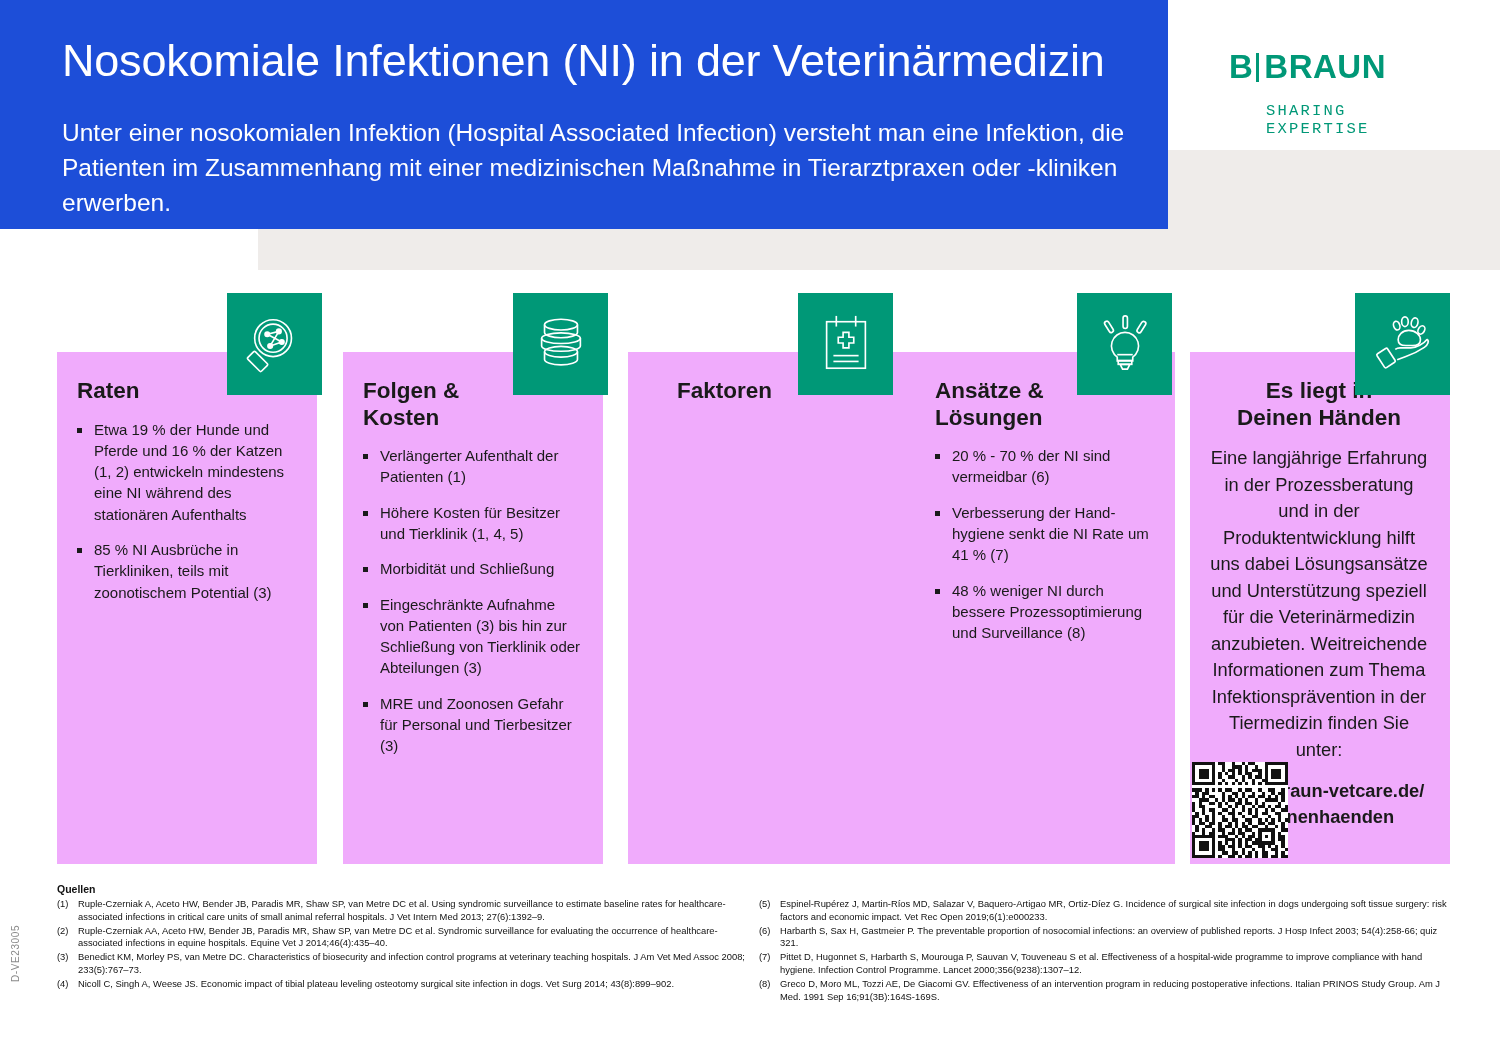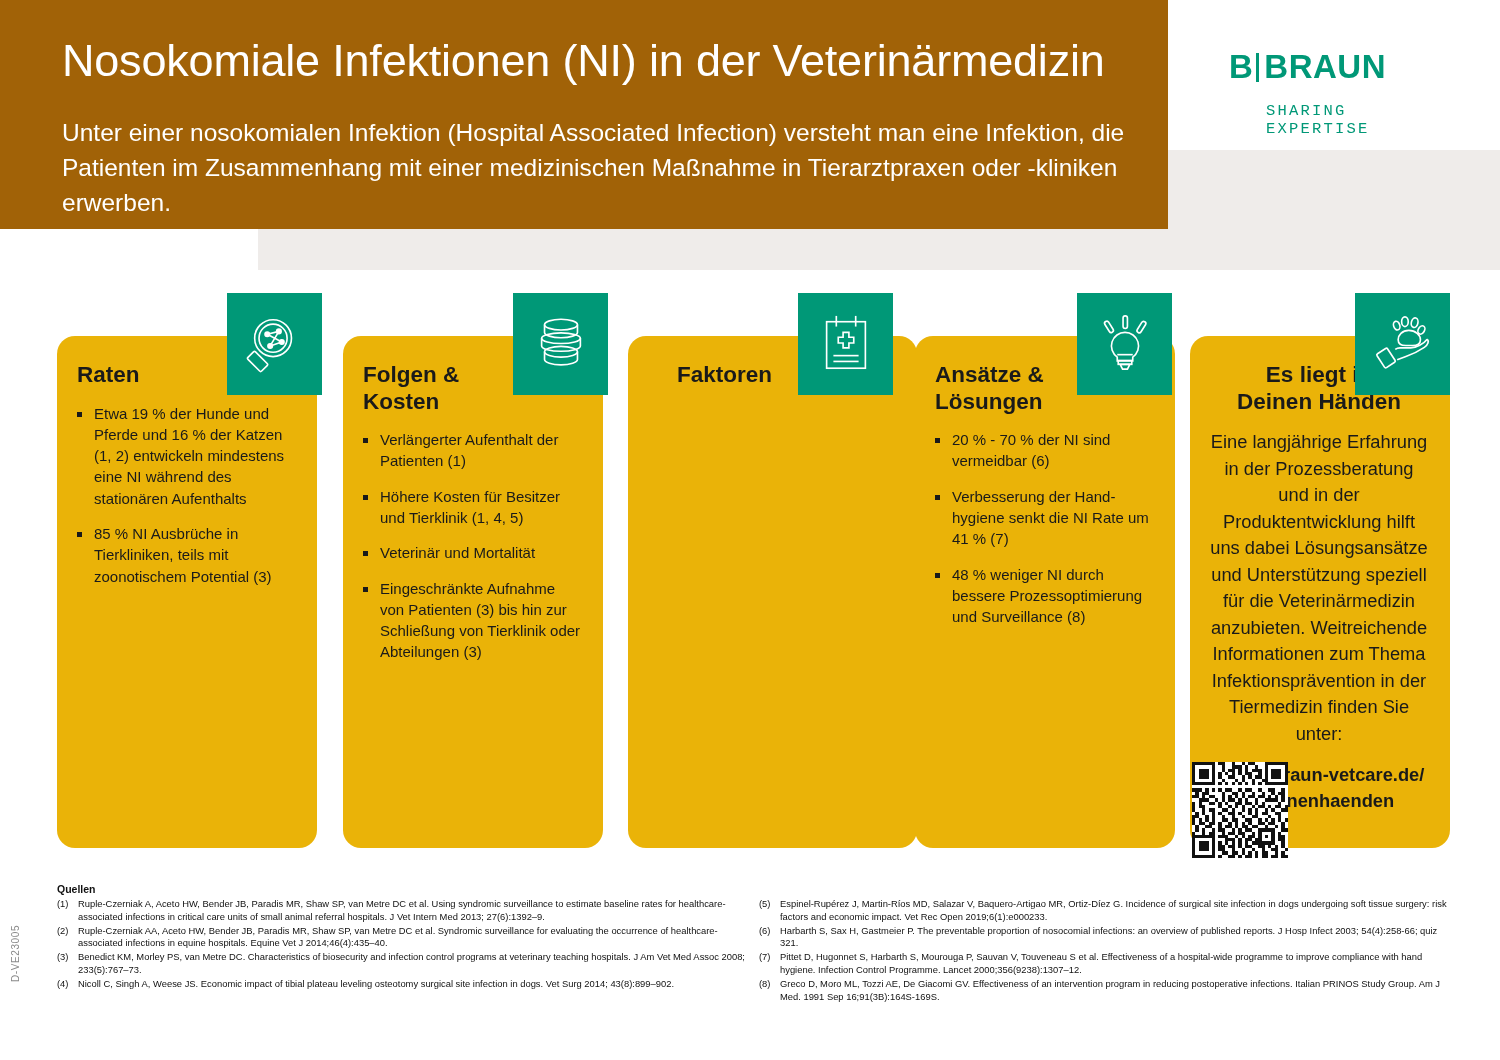--- a/index.html
+++ b/index.html
@@ -12,21 +12,21 @@
   }
   #poster{position:relative;width:1500px;height:1060px;}
 
   
   .gray-band{
     position:absolute;left:258px;top:150px;width:1242px;height:120px;
     background:#efecea;
   }
   .header-band{
     position:absolute;left:0;top:0;width:1168px;height:229px;
-    background:#a16207;
+    background:#1d4ed8;
   }
   .header-title{
     position:absolute;left:62px;top:36px;width:1090px;
     color:#ffffff;font-size:45px;line-height:1.12;
     font-weight:400;letter-spacing:-0.2px;
     font-family:"Liberation Sans", sans-serif;
   }
   .header-sub{
     position:absolute;left:62px;top:116px;width:1080px;
     color:#ffffff;font-size:24.5px;line-height:1.42;font-weight:400;
@@ -45,23 +45,22 @@
     display:inline-block;width:3px;height:29px;background:#009877;
     margin:0 5px 0 3px;
   }
   .logo-sub{
     color:#009877;font-size:15.5px;letter-spacing:2.2px;
     margin-top:16px;margin-left:37px;font-weight:400;font-family:Liberation Mono, monospace;
   }
 
   
   .col{
-    position:absolute;top:336px;width:260px;height:512px;
-    background:#eab308;
-    border-radius:18px;
+    position:absolute;top:352px;width:260px;height:512px;
+    background:#f0abfc;
   }
   .col-inner{padding:26px 22px 10px 20px;}
   .col-title{
     font-size:22.5px;font-weight:bold;color:#1a1a1a;
     line-height:1.18;margin:0 0 14px 0;white-space:pre-line;
   }
   ul.bullets{list-style:none;margin:0;padding:0;}
   ul.bullets li{
     position:relative;padding-left:17px;margin-bottom:14px;
     font-size:15px;line-height:1.42;color:#1a1a1a;
@@ -158,22 +157,23 @@
     </svg>
   </div>
 
   <div class="col" style="left:343px;">
     <div class="col-inner">
       <div class="col-title">Folgen &amp;
 Kosten</div>
       <ul class="bullets">
         <li>Verlängerter Aufenthalt der Patienten (1)</li>
         <li>Höhere Kosten für Besitzer und Tierklinik (1, 4, 5)</li>
-        <li>Veterinär und Mortalität</li>
+        <li>Morbidität und Schließung</li>
         <li>Eingeschränkte Aufnahme von Patienten (3) bis hin zur Schließung von Tierklinik oder Abteilungen (3)</li>
+        <li>MRE und Zoonosen Gefahr für Personal und Tierbesitzer (3)</li>
       </ul>
     </div>
   </div>
   <div class="icon-tile" style="left:513px;top:293px;">
     <svg width="62" height="62" viewBox="0 0 64 64" fill="none" stroke="#ffffff" stroke-width="1.7">
       <ellipse cx="32" cy="12" rx="17" ry="5.5"></ellipse>
       <path d="M15 12 v8 a17 5.5 0 0 0 34 0 v-8"></path>
       <ellipse cx="32" cy="26" rx="20" ry="5.5"></ellipse>
       <path d="M12 26 v8 a20 5.5 0 0 0 40 0 v-8"></path>
       <ellipse cx="32" cy="40" rx="17" ry="5.5"></ellipse>

